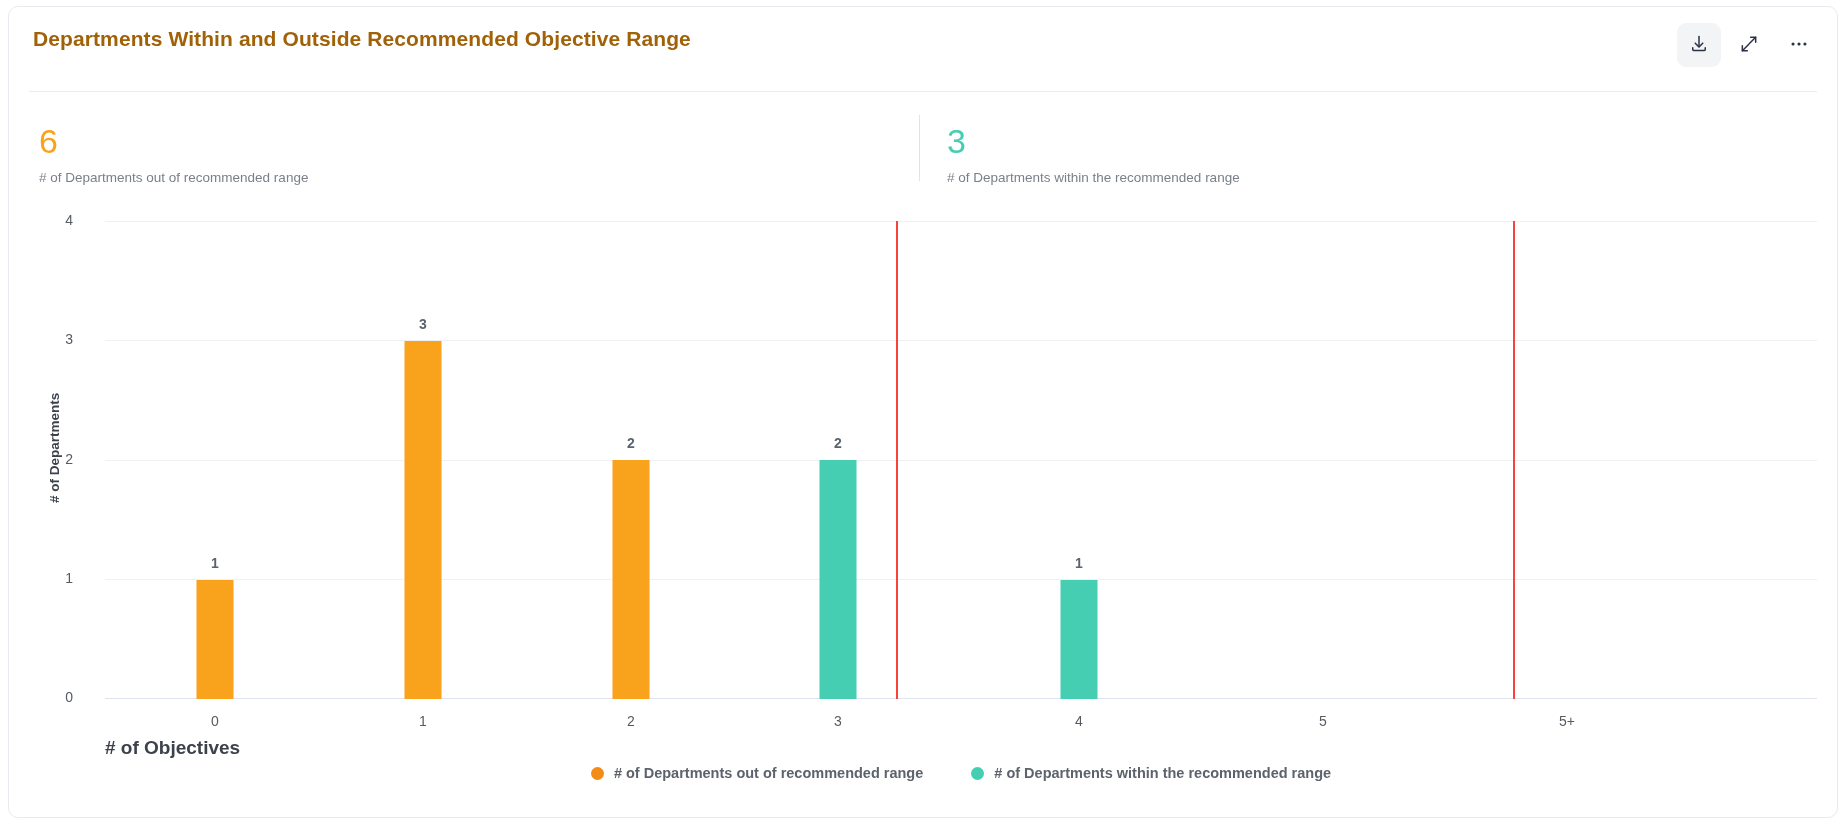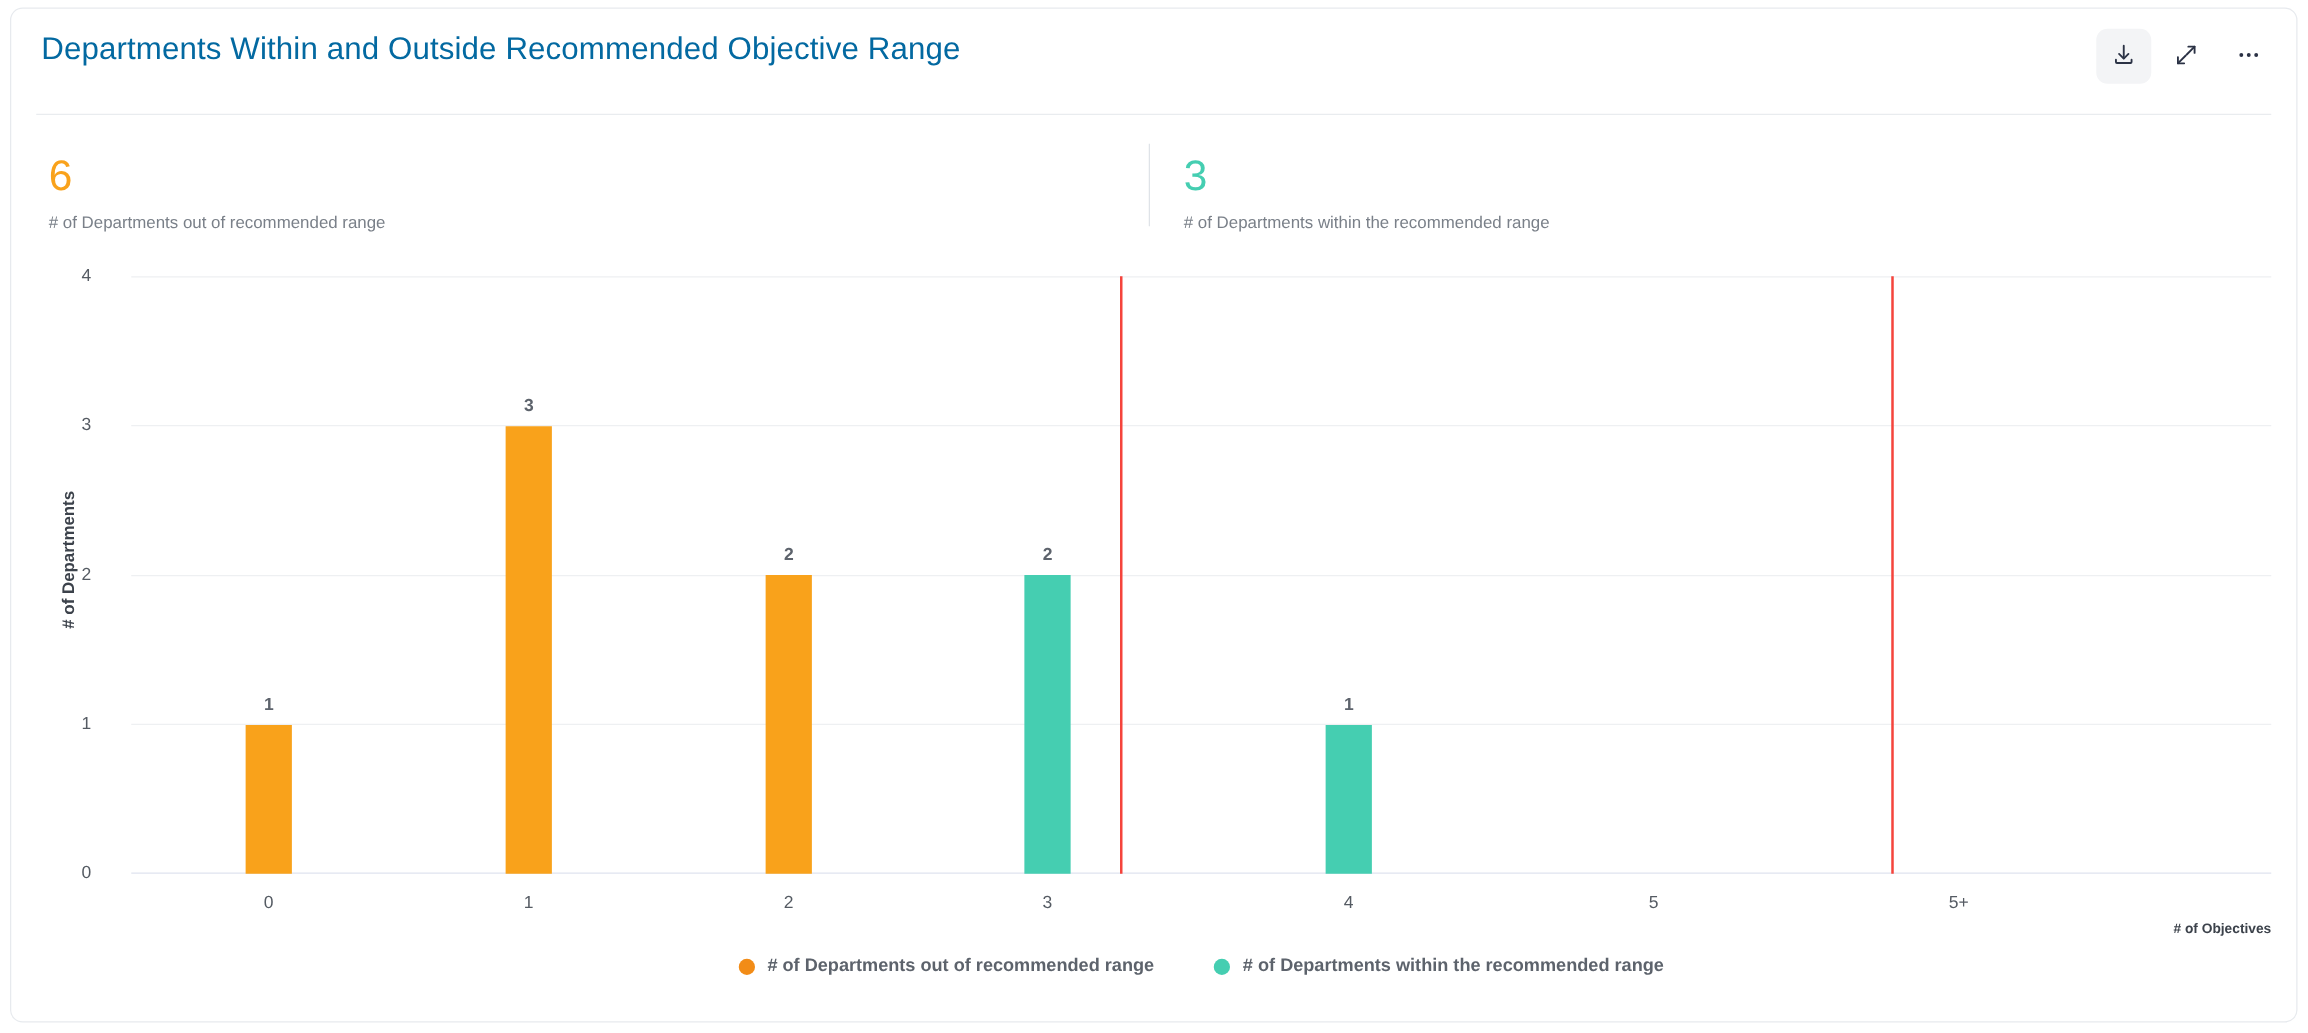--- a/index.html
+++ b/index.html
@@ -19,23 +19,23 @@
     overflow: hidden;
   }
 
   
   .card-header {
     position: relative;
     padding: 19px 24px 0 24px;
     height: 84px;
   }
   .card-title {
-    font-size: 25px;
-    font-weight: 400;
-    color: #0369a1;
+    font-size: 21px;
+    font-weight: 700;
+    color: #a16207;
     letter-spacing: .1px;
     line-height: 26px;
   }
   .card-subtitle {
     margin-top: 4px;
     font-size: 14.5px;
     color: #6c7380;
     font-weight: 400;
     line-height: 19px;
   }
@@ -159,22 +159,22 @@
     top: 492px;
     width: 120px;
     text-align: center;
     font-size: 14px;
     color: #555b63;
     transform: translateX(-50%);
   }
   .xaxis-title {
     position: absolute;
     left: 0; right: 0; top: 516px;
-    text-align: right;
-    font-size: 11px;
+    text-align: left;
+    font-size: 19px;
     font-weight: bold;
     color: #3c424b;
   }
   .legend {
     position: absolute;
     left: 96px; right: 22px; top: 572px;
     display: flex;
     justify-content: center;
     align-items: center;
     gap: 48px;

